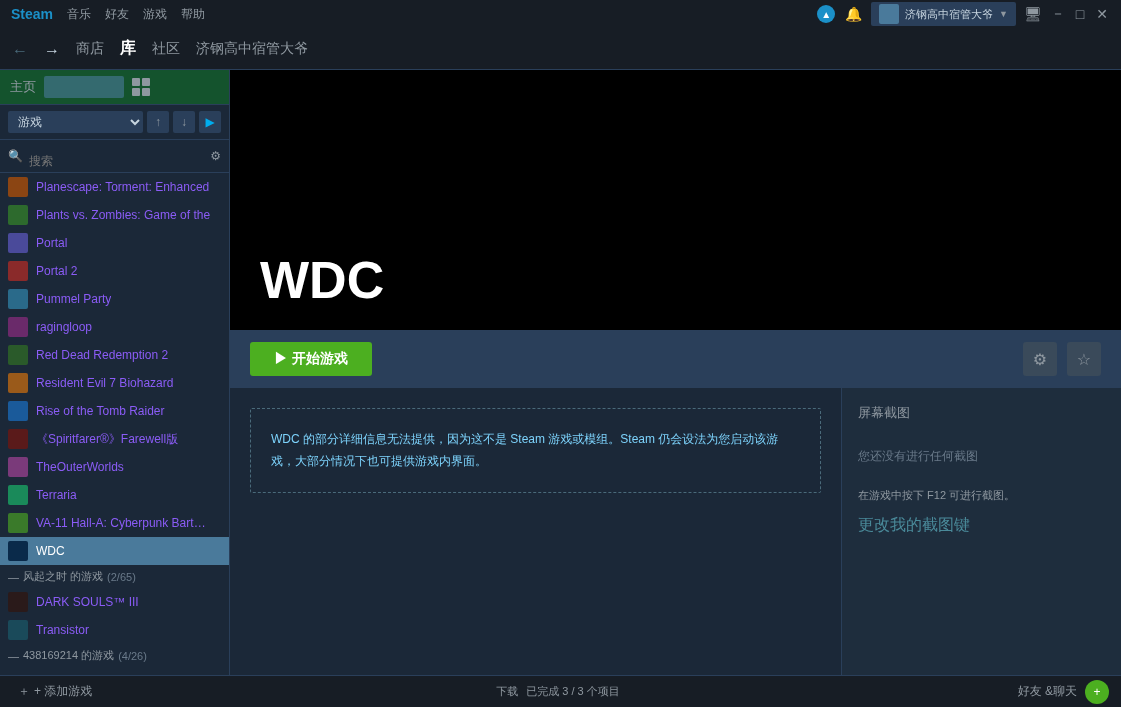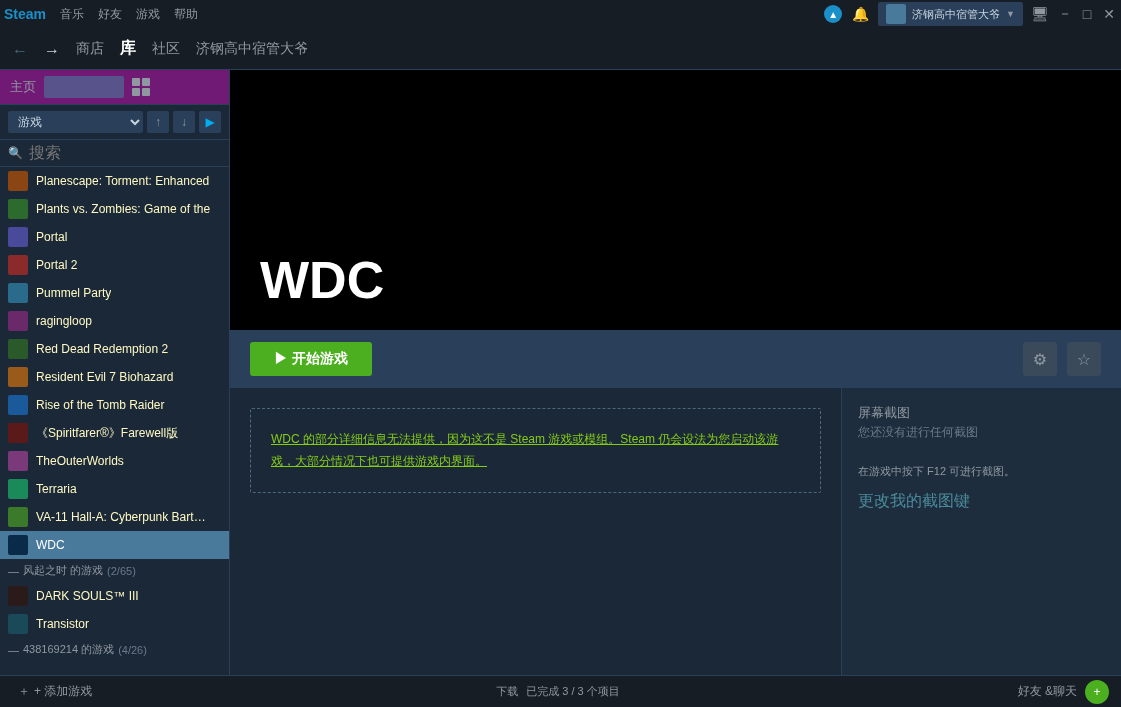--- a/index.html
+++ b/index.html
@@ -12,21 +12,21 @@
       overflow: hidden;
       font-size: 12px;
     }
 
     
     #titlebar {
       height: 28px;
       background: #171d25;
       display: flex;
       align-items: center;
-      padding: 0 4px;
+      padding: 0 11px;
       justify-content: space-between;
     }
     #titlebar-left {
       display: flex;
       align-items: center;
       gap: 12px;
     }
     #titlebar-menu {
       display: flex;
       align-items: center;
@@ -115,21 +115,21 @@
       border-right: 1px solid #2a3f5a;
       display: flex;
       flex-direction: column;
       overflow: hidden;
     }
 
     #sidebar-home {
       display: flex;
       align-items: center;
       padding: 6px 10px;
-      background: #701a75;
+      background: #14532d;
       gap: 8px;
       border-bottom: 1px solid #2a3f5a;
     }
     .home-text { color: #8f98a0; font-size: 13px; }
     .home-icon-box {
       width: 80px;
       height: 22px;
       background: #4a7a9b;
       border-radius: 2px;
       opacity: 0.6;
@@ -184,22 +184,23 @@
       align-items: center;
       padding: 4px 8px;
       gap: 6px;
       border-bottom: 1px solid #2a3f5a;
     }
     .search-input {
       flex: 1;
       background: transparent;
       border: none;
       color: #c6d4df;
-      font-size: 16px;
+      font-size: 12px;
       outline: none;
+      margin-top: 10px;
     }
 
     #game-list {
       flex: 1;
       overflow-y: auto;
       overflow-x: hidden;
     }
     #game-list::-webkit-scrollbar { width: 4px; }
     #game-list::-webkit-scrollbar-track { background: #1b2838; }
     #game-list::-webkit-scrollbar-thumb { background: #4a6a7a; border-radius: 2px; }
@@ -214,21 +215,21 @@
     }
     .game-item.active { background: #4a7a9b; }
     .game-thumb {
       width: 20px;
       height: 20px;
       border-radius: 2px;
       flex-shrink: 0;
     }
     .game-name {
       font-size: 12px;
-      color: #fef9c3;
+      color: #8b5cf6;
       white-space: nowrap;
       overflow: hidden;
       text-overflow: ellipsis;
       max-width: 175px;
     }
     .game-item.active .game-name { color: #fff; }
 
     .group-header {
       padding: 4px 8px;
       font-size: 11px;
@@ -311,37 +312,36 @@
       padding: 20px;
       overflow-y: auto;
     }
     #game-info::-webkit-scrollbar { width: 4px; }
     #game-info::-webkit-scrollbar-track { background: #1b2838; }
     #game-info::-webkit-scrollbar-thumb { background: #4a6a7a; }
 
     .info-notice {
       border: 1px dashed #4a6a7a;
       padding: 20px;
-      color: #84cc16;
+      color: #7dd3fc;
       font-size: 12px;
       line-height: 1.8;
       border-radius: 2px;
-      text-decoration: underline;
     }
 
     #screenshots-panel {
       width: 280px;
       padding: 16px;
       background: #1e2d3d;
       border-left: 1px solid #2a3f5a;
     }
     .panel-title {
       font-size: 13px;
       color: #8f98a0;
-      margin-bottom: 0;
+      margin-bottom: 24px;
     }
     .screenshot-empty {
       font-size: 12px;
       color: #6a7a8a;
       line-height: 1.8;
     }
     .screenshot-hint {
       color: #8f98a0;
       font-size: 11px;
       margin-top: 20px;

